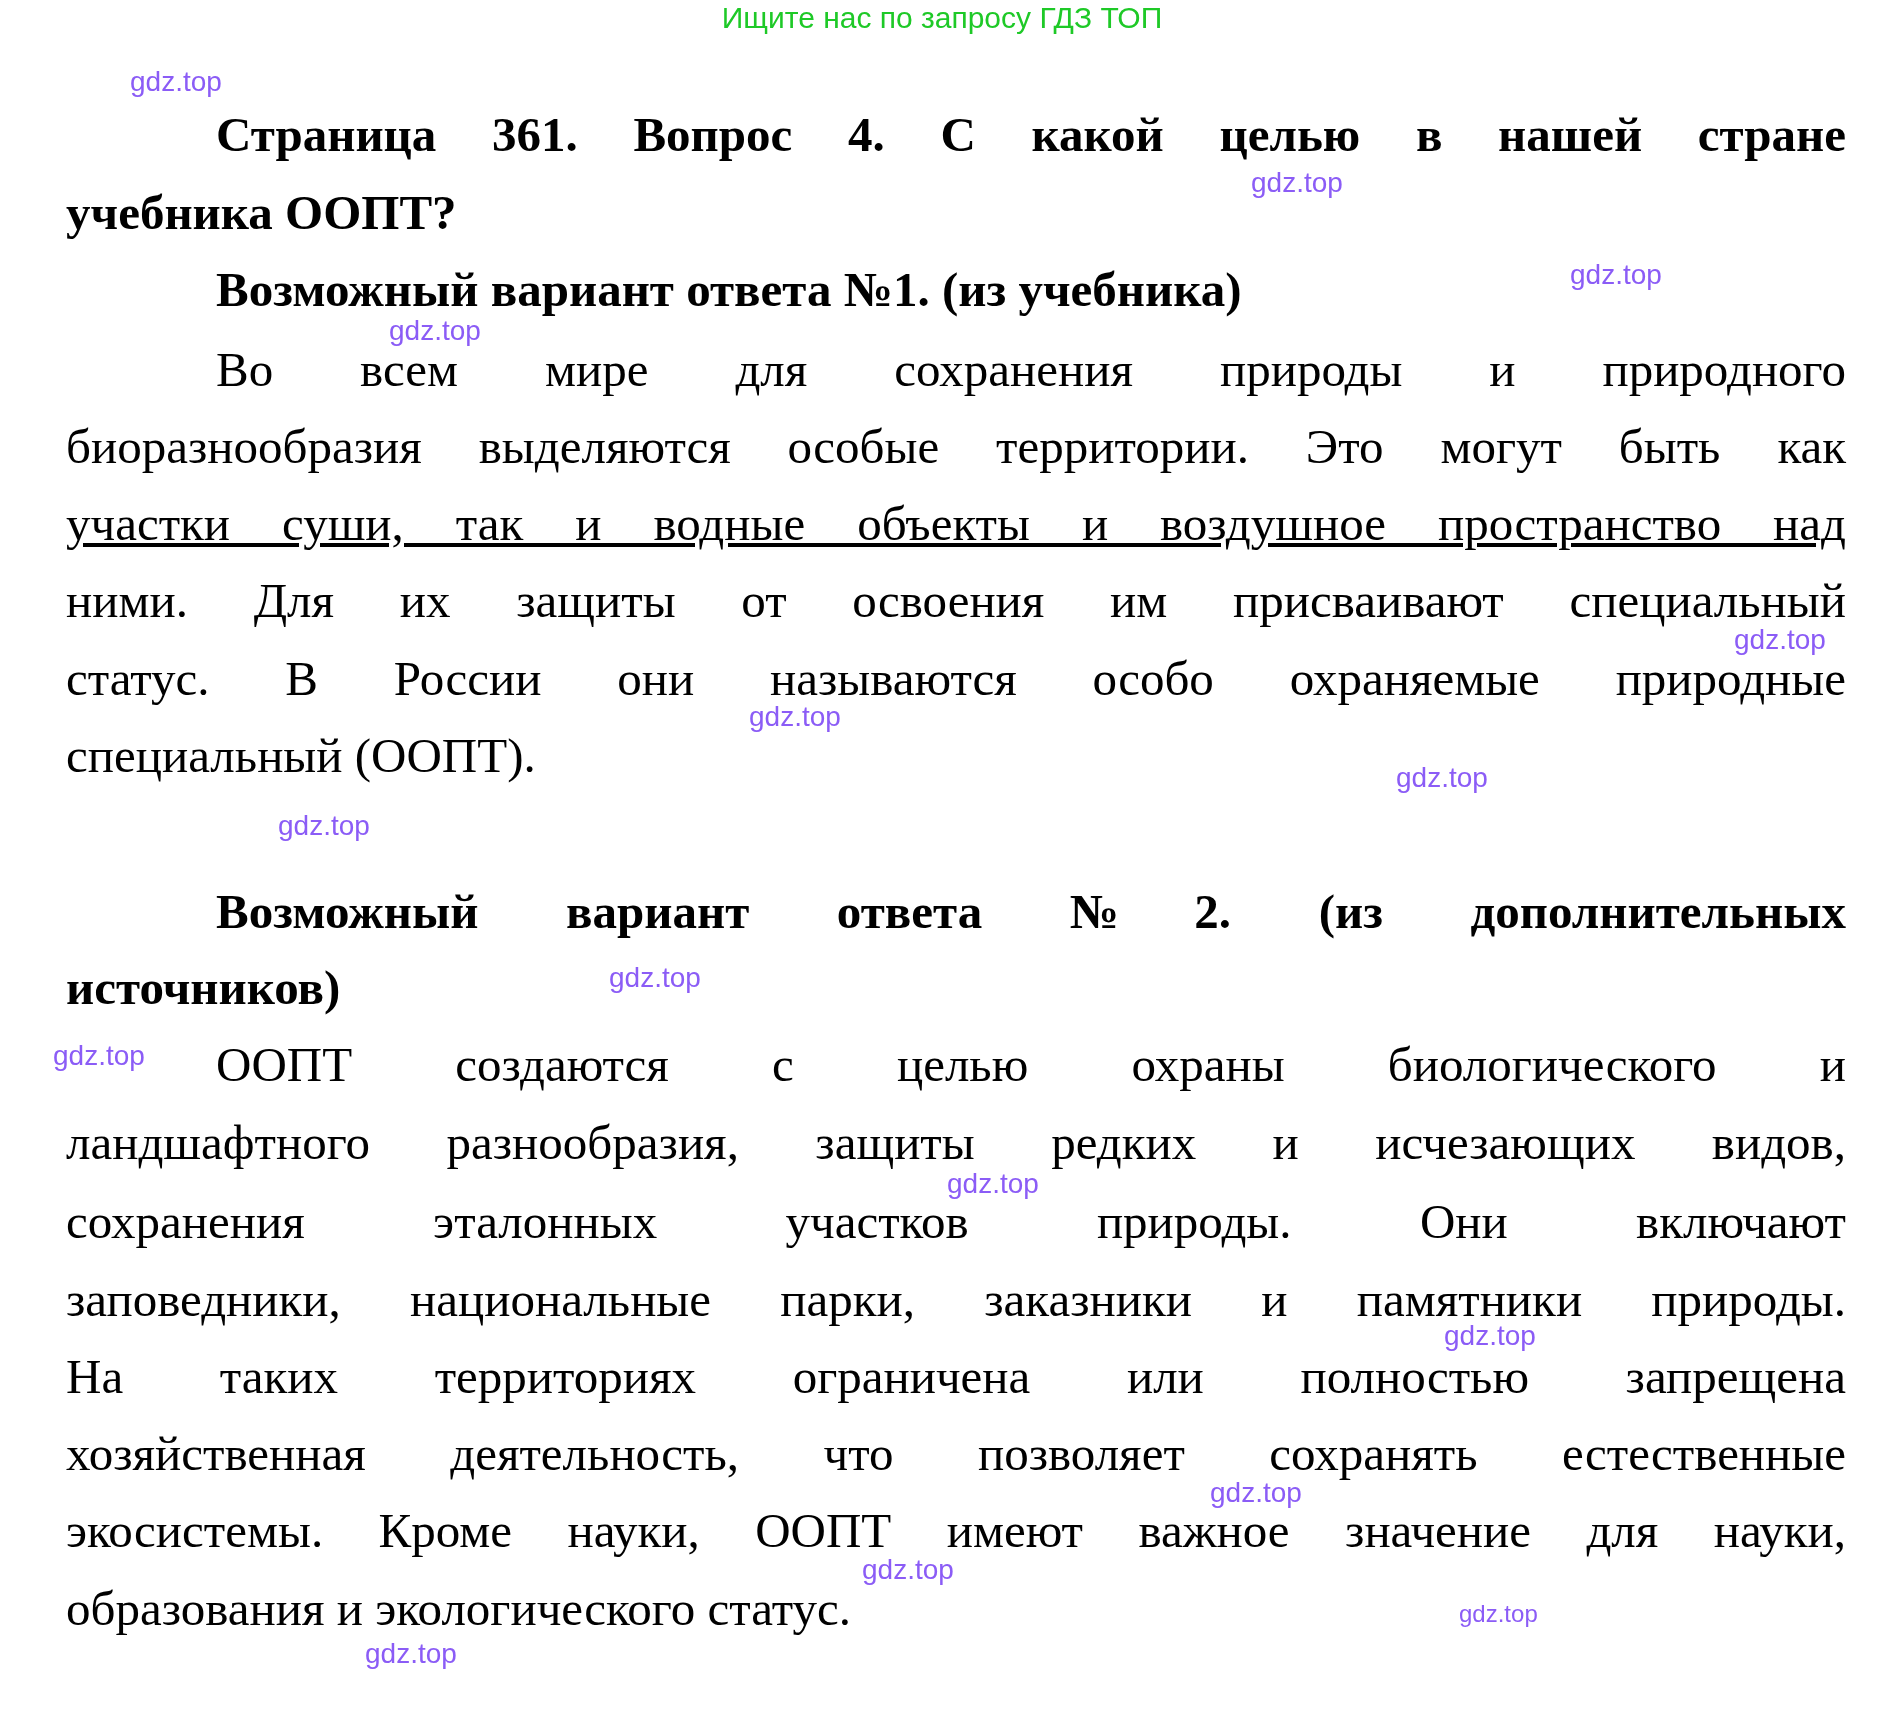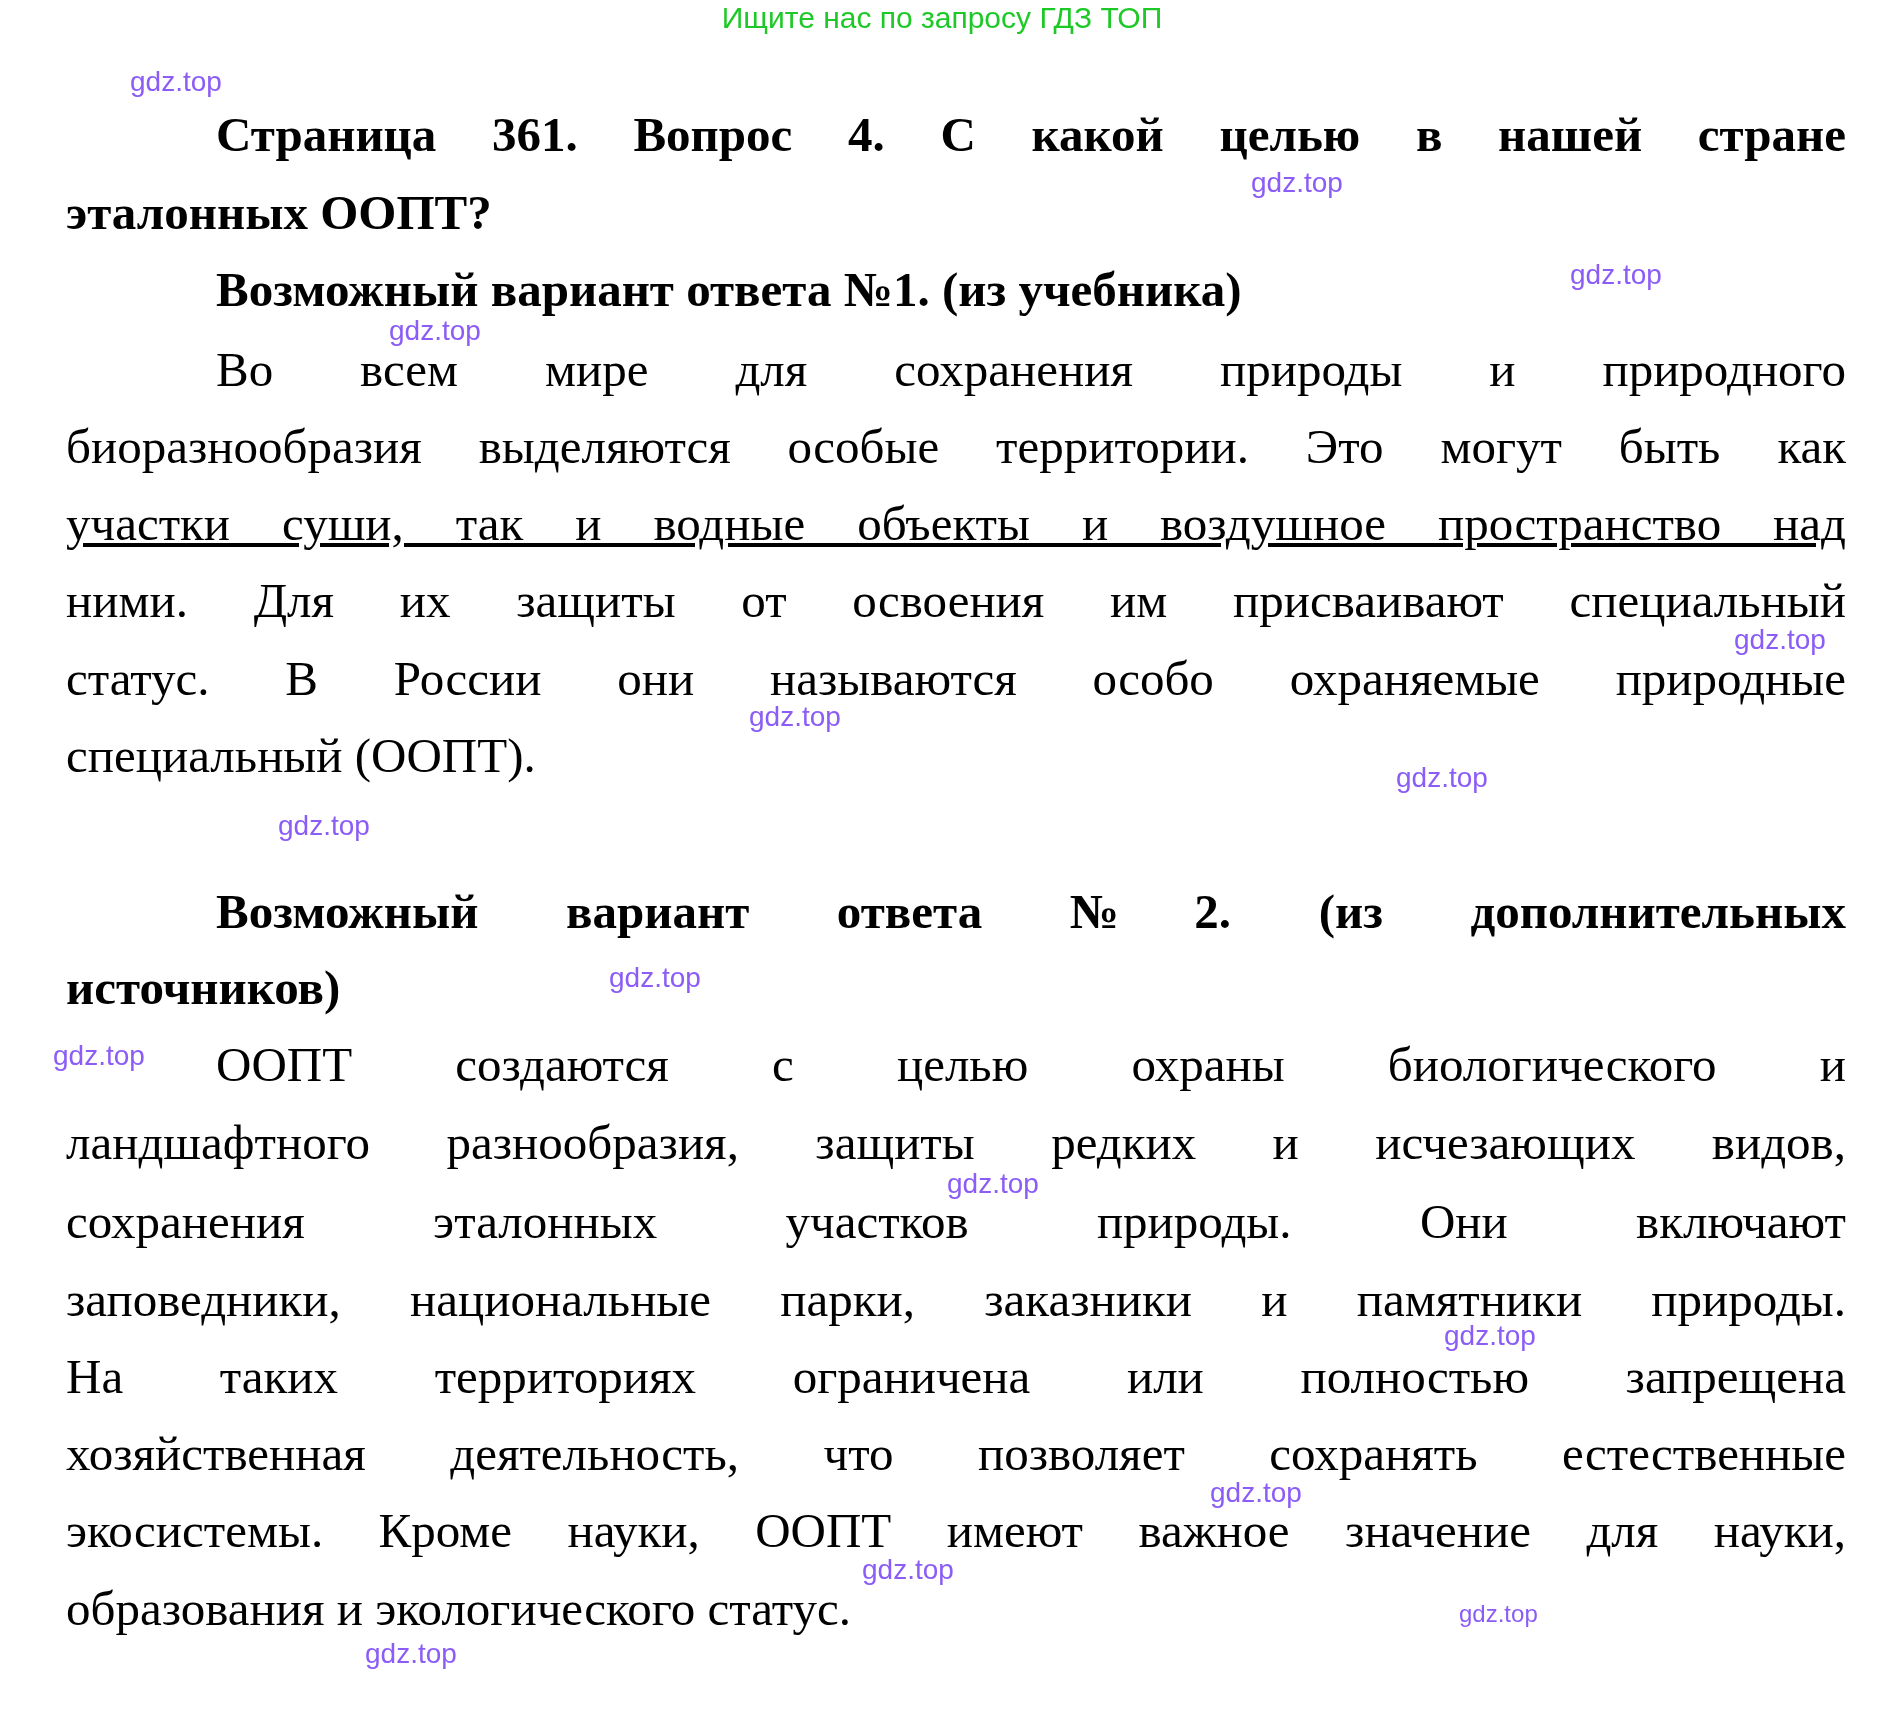--- a/index.html
+++ b/index.html
@@ -45,21 +45,21 @@
 <div class="wm" style="left:609px;top:962px;">gdz.top</div>
 <div class="wm" style="left:53px;top:1040px;">gdz.top</div>
 <div class="wm" style="left:947px;top:1168px;">gdz.top</div>
 <div class="wm" style="left:1444px;top:1320px;">gdz.top</div>
 <div class="wm" style="left:1210px;top:1477px;">gdz.top</div>
 <div class="wm" style="left:862px;top:1554px;">gdz.top</div>
 <div class="wm small" style="left:1459px;top:1598px;">gdz.top</div>
 <div class="wm" style="left:365px;top:1638px;">gdz.top</div>
 
 <div class="line indent bold" style="top:96px;">Страница 361. Вопрос 4.     С  какой  целью  в  нашей  стране</div>
-<div class="line bold last" style="top:174px;">эталонных ООПТ?</div>
+<div class="line bold last" style="top:174px;">учебника ООПТ?</div>
 
 <div class="line indent bold last" style="top:251px;">Возможный вариант ответа №1. (из учебника)</div>
 <div class="line indent" style="top:331px;">Во всем мире для сохранения природы и природного</div>
 <div class="line" style="top:408px;">биоразнообразия выделяются особые территории. Это могут быть как</div>
 <div class="line" style="top:485px;text-decoration:underline;">участки суши, так и водные объекты и воздушное пространство над</div>
 <div class="line" style="top:562px;">ними. Для их защиты от освоения им присваивают специальный</div>
 <div class="line" style="top:640px;">статус. В России они называются особо охраняемые природные</div>
 <div class="line last" style="top:717px;">специальный (ООПТ).</div>
 
 <div class="line indent bold" style="top:873px;">Возможный вариант ответа №2. (из дополнительных</div>

